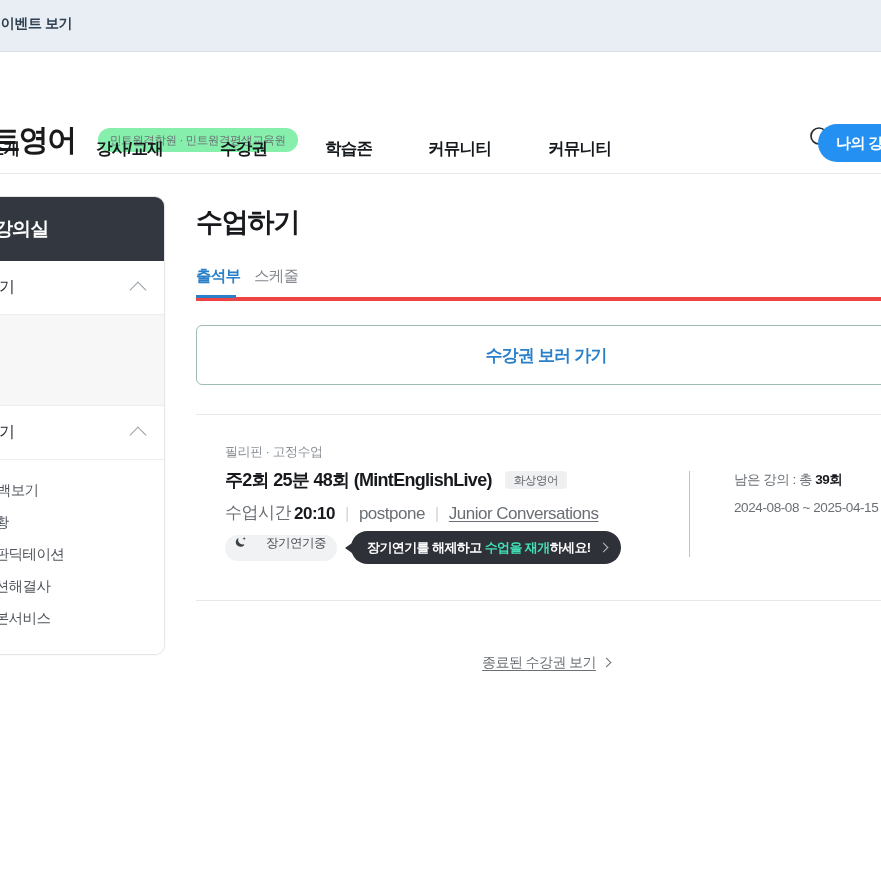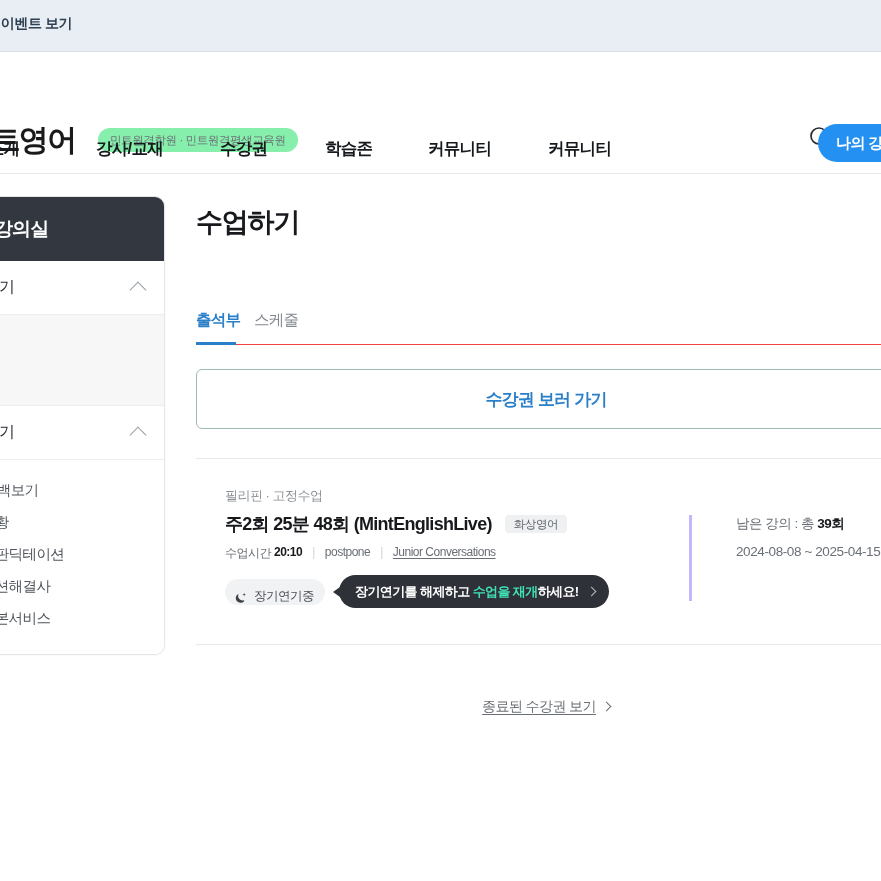--- a/index.html
+++ b/index.html
@@ -236,23 +236,23 @@
   .page-title {
     font-size: 27px;
     font-weight: 700;
     color: #17191d;
     letter-spacing: -1.2px;
     margin-top: 8px;
   }
 
   .tabs {
     position: relative;
-    margin-top: 70px;
+    margin-top: 26px;
     height: 35px;
-    border-bottom: 1px solid #ef4444;
+    border-bottom: 4px solid #ef4444;
     width: 685px;
   }
   .tab {
     position: absolute;
     top: 0;
     font-size: 15.5px;
     letter-spacing: -0.7px;
     color: #85898f;
     cursor: pointer;
     padding-bottom: 10px;
@@ -331,45 +331,45 @@
     border-radius: 4px;
     display: flex;
     align-items: center;
     font-size: 11.5px;
     color: #5d6268;
     letter-spacing: -0.4px;
   }
   .course-sub {
     position: absolute;
     left: 29px; top: 58px;
-    font-size: 12px;
+    font-size: 17px;
     color: #6a6f75;
     letter-spacing: -0.5px;
     display: flex;
-    align-items: flex-start;
+    align-items: flex-end;
     white-space: nowrap;
   }
   .course-sub b { color: #17191d; font-weight: 700; margin-left: 3px; }
   .sep { color: #d5d5d5; margin: 0 10px; }
   .course-sub u { text-decoration: underline; text-underline-offset: 2px; }
 
   .status-row {
     position: absolute;
     left: 29px; top: 88px;
     display: flex;
     align-items: center;
   }
   .status-chip {
     height: 26px;
     padding: 0 11px 0 9px;
     background: #f1f2f4;
     border-radius: 13px;
     display: flex;
-    align-items: flex-end;
-    gap: 6px;
+    align-items: flex-start;
+    gap: 18px;
     font-size: 12.5px;
     color: #4a4f55;
     letter-spacing: -0.5px;
     white-space: nowrap;
     cursor: pointer;
   }
   .moon-icon { width: 14px; height: 14px; display:block; }
 
   .tooltip {
     position: relative;
@@ -406,21 +406,21 @@
     border-right: 1.6px solid #b9bcc1;
     border-top: 1.6px solid #b9bcc1;
     transform: rotate(45deg);
   }
 
   .course-right {
     position: absolute;
     left: 493px;
     top: 28px;
     padding-left: 44px;
-    border-left: 3px solid #c4b5fd;
+    border-left: 1px solid #c4b5fd;
     height: 86px;
     white-space: nowrap;
   }
   .cr-line1 {
     font-size: 13.5px;
     color: #6a6f75;
     letter-spacing: -0.5px;
   }
   .cr-line1 b { color: #17191d; font-weight: 700; }
   .cr-line2 {

